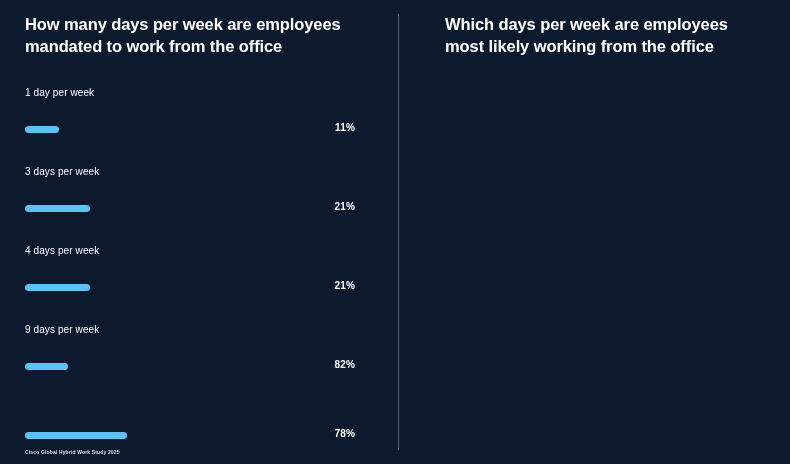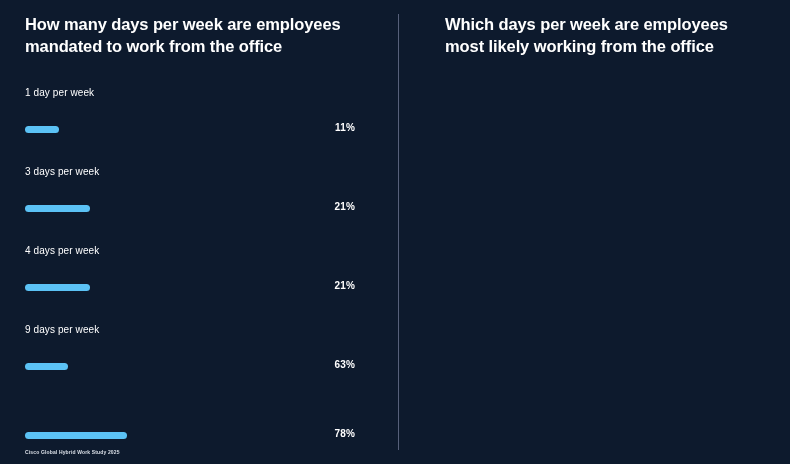--- a/index.html
+++ b/index.html
@@ -145,21 +145,21 @@
         <div class="bar-track">
           <div class="bar-fill" style="width:65px"></div>
           <div class="bar-value">21%</div>
         </div>
       </div>
 
       <div class="bar-row">
         <div class="bar-label">9 days per week</div>
         <div class="bar-track">
           <div class="bar-fill" style="width:43px"></div>
-          <div class="bar-value">63%</div>
+          <div class="bar-value">82%</div>
         </div>
       </div>
 
       <div class="bar-row">
         <div class="bar-track">
           <div class="bar-fill" style="width:102px"></div>
           <div class="bar-value">78%</div>
         </div>
       </div>
 

